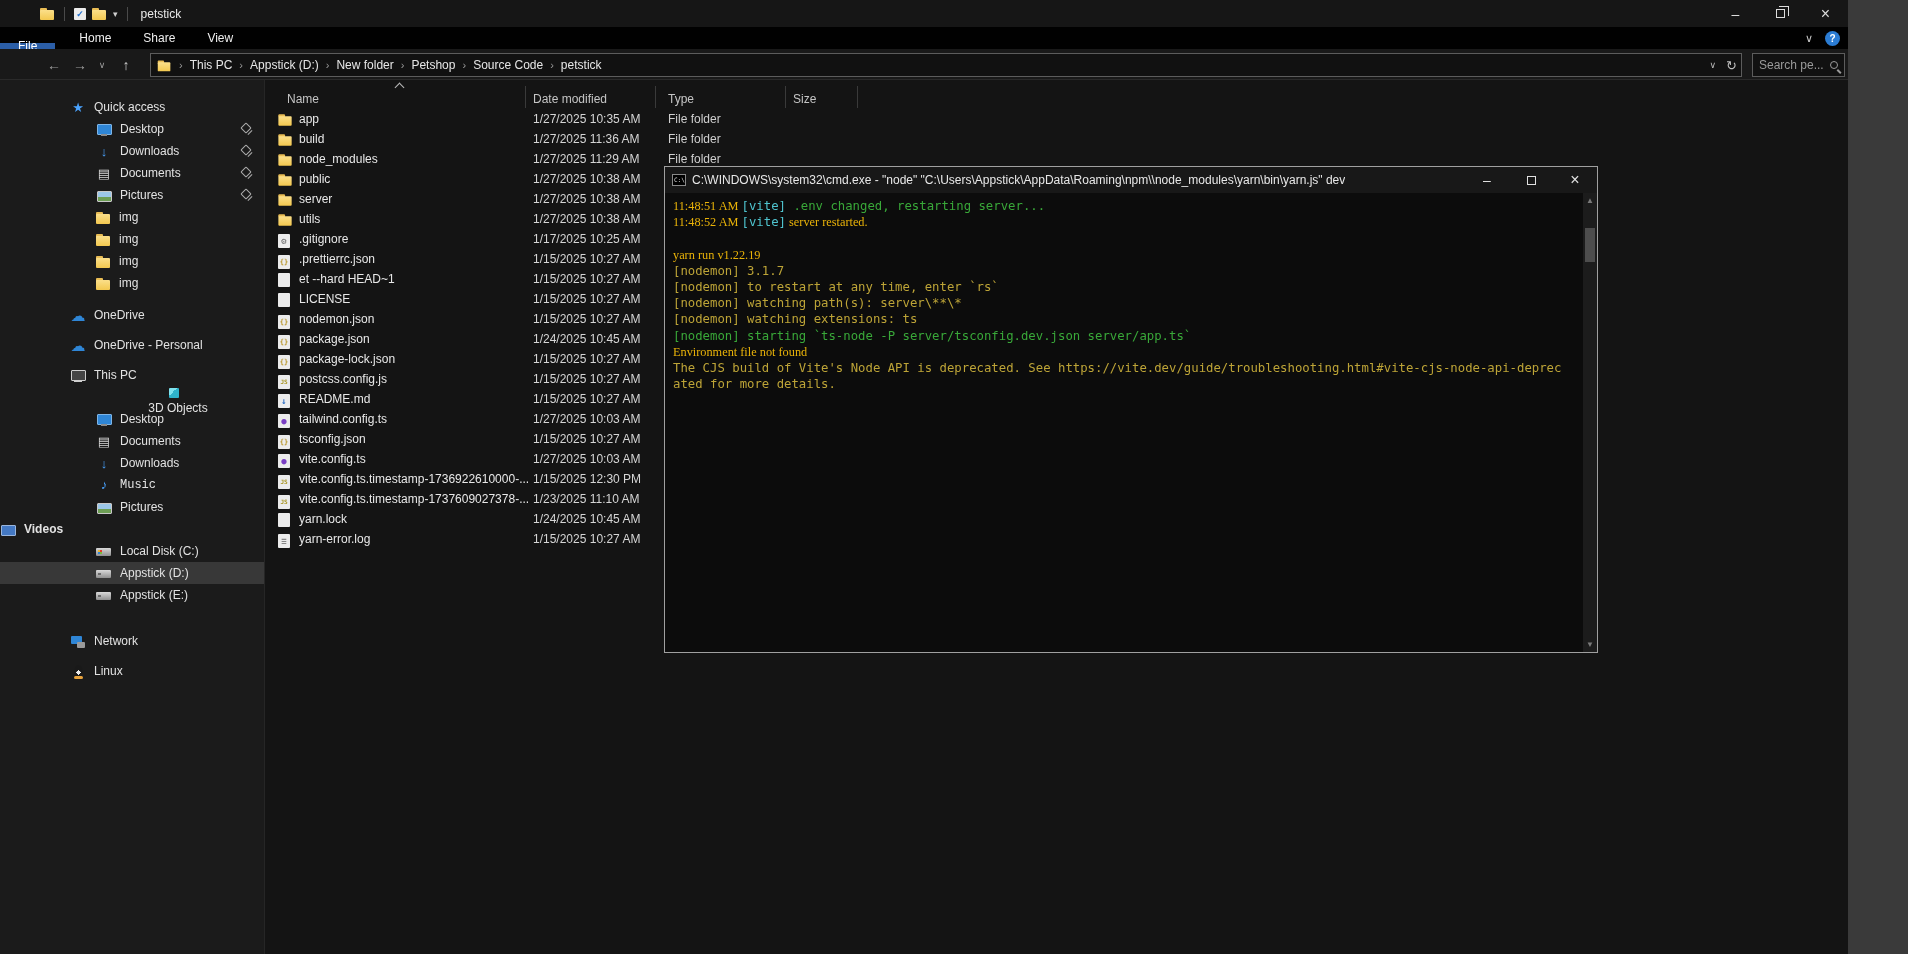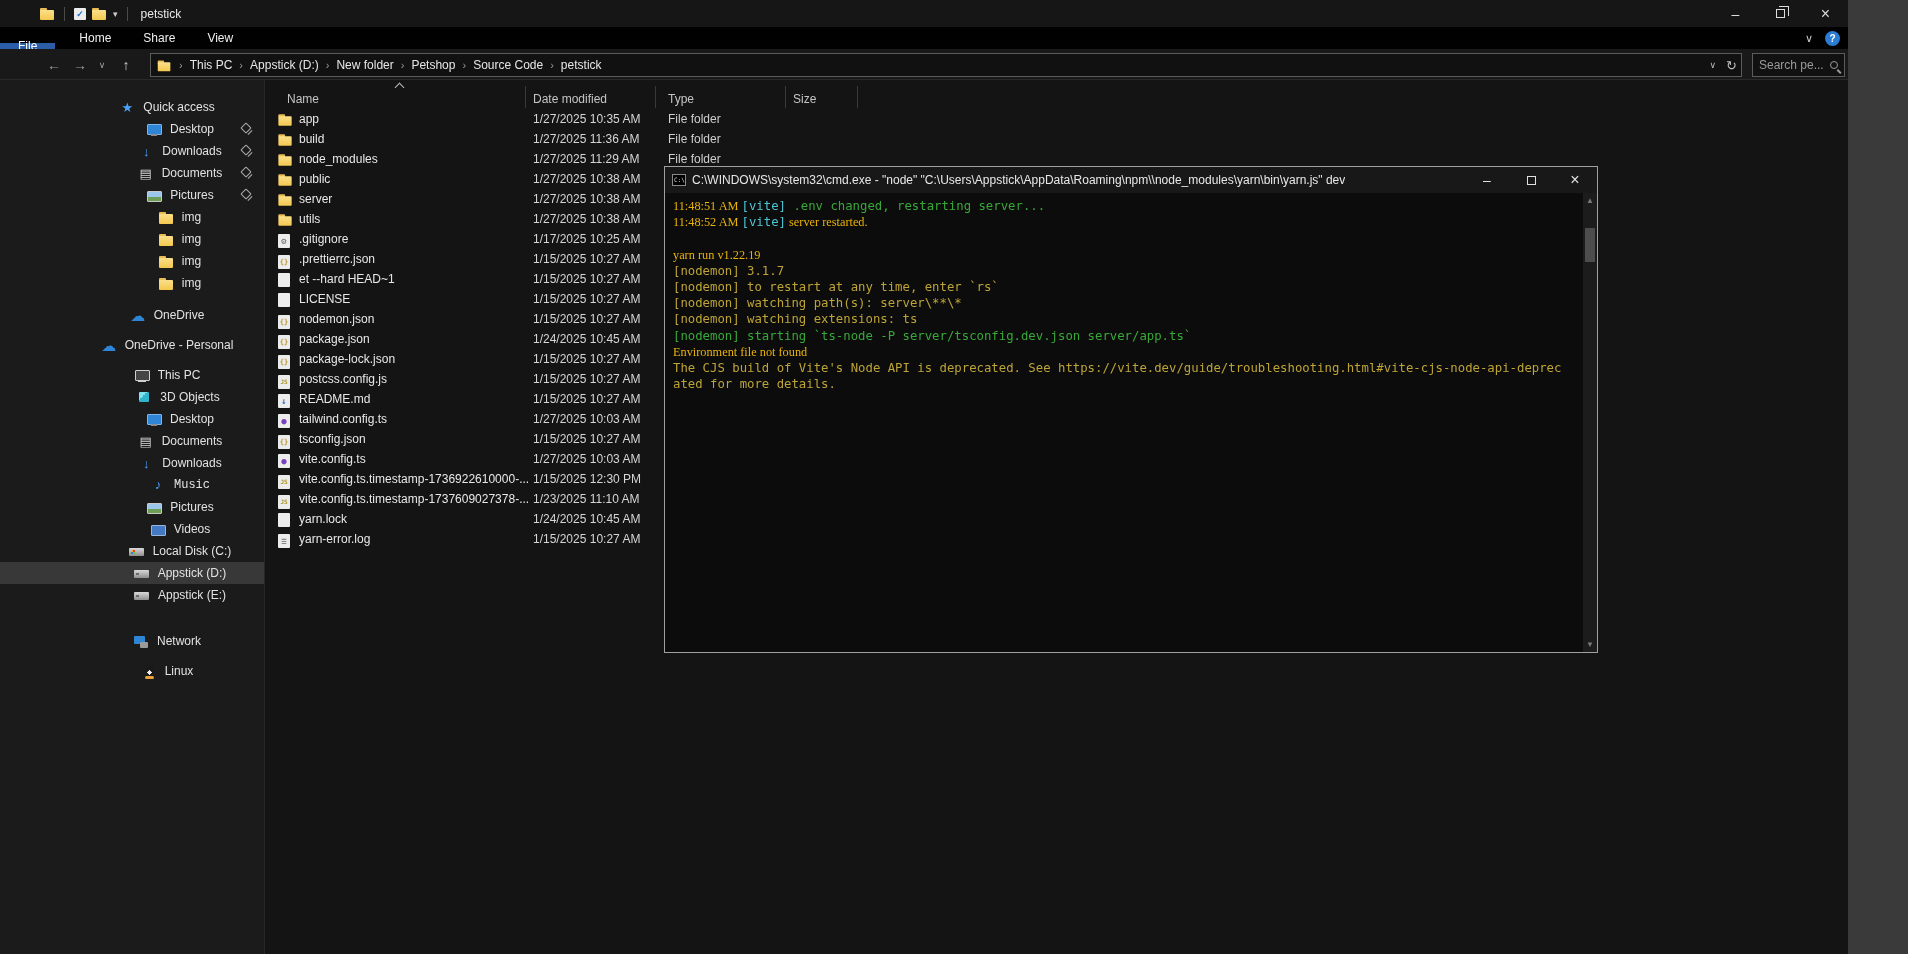--- a/index.html
+++ b/index.html
@@ -43,21 +43,21 @@
   #search-box { position:absolute; left:1752px; top:53px; width:93px; height:24px; background:#111111;
                 border:1px solid #5c5c5c; display:flex; align-items:center; justify-content:space-between;
                 padding:0 6px; font-size:12px; color:#9a9a9a; }
   .mag { width:8px; height:8px; border:1.5px solid #9a9a9a; border-radius:50%; position:relative; flex:none; }
   .mag::after { content:""; position:absolute; left:7px; top:7px; width:5px; height:1.5px;
                 background:#9a9a9a; transform:rotate(45deg); transform-origin:0 0; }
 
   
   #sidebar { position:absolute; left:0; top:80px; width:265px; height:874px; background:#1b1b1b;
              border-right:1px solid #262626; padding-top:16px; font-size:12px; color:#e2e2e2; }
-  .side-item { height:22px; display:flex; align-items:center; position:relative;justify-content:center; }
+  .side-item { height:22px; display:flex; align-items:center; position:relative; }
   .side-item.sel { background:#383838; }
   .side-label { white-space:nowrap; }
   .pin { position:absolute; right:10px; top:5px; width:12px; height:12px; }
   .pin::before { content:""; position:absolute; right:4px; top:1px; width:6px; height:6px;
                  border:1px solid #ababab; border-radius:1px; transform:rotate(45deg); }
   .pin::after { content:""; position:absolute; right:1px; top:9px; width:6px; height:1px;
                 background:#ababab; transform:rotate(-45deg); }
 
   
   .ic { display:inline-block; width:16px; height:15px; position:relative; flex:none; margin-right:8px;
@@ -261,21 +261,21 @@
         <span class="side-label">OneDrive</span>
       </div>
       <div class="side-item" style="padding-left: 70px; margin-top: 8px;">
         <span class="ic ic-cloud"></span>
         <span class="side-label">OneDrive - Personal</span>
       </div>
       <div class="side-item" style="padding-left: 70px; margin-top: 8px;">
         <span class="ic ic-pc"></span>
         <span class="side-label">This PC</span>
       </div>
-      <div class="side-item" style="padding-left: 92px;">
+      <div class="side-item" style="padding-left: 92px; flex-direction: column;">
         <span class="ic ic-cube"></span>
         <span class="side-label">3D Objects</span>
       </div>
       <div class="side-item" style="padding-left: 96px;">
         <span class="ic ic-monitor"></span>
         <span class="side-label">Desktop</span>
       </div>
       <div class="side-item" style="padding-left: 96px;">
         <span class="ic ic-doc"></span>
         <span class="side-label">Documents</span>
@@ -285,21 +285,21 @@
         <span class="side-label">Downloads</span>
       </div>
       <div class="side-item" style="padding-left: 96px; font-family: Liberation Mono, monospace;">
         <span class="ic ic-music"></span>
         <span class="side-label">Music</span>
       </div>
       <div class="side-item" style="padding-left: 96px;">
         <span class="ic ic-pic"></span>
         <span class="side-label">Pictures</span>
       </div>
-      <div class="side-item" style="padding-left: 96px;">
+      <div class="side-item" style=" font-weight: bold;">
         <span class="ic ic-video"></span>
         <span class="side-label">Videos</span>
       </div>
       <div class="side-item" style="padding-left: 96px;">
         <span class="ic ic-diskwin"></span>
         <span class="side-label">Local Disk (C:)</span>
       </div>
       <div class="side-item sel" style="padding-left: 96px;">
         <span class="ic ic-disk"></span>
         <span class="side-label">Appstick (D:)</span>

